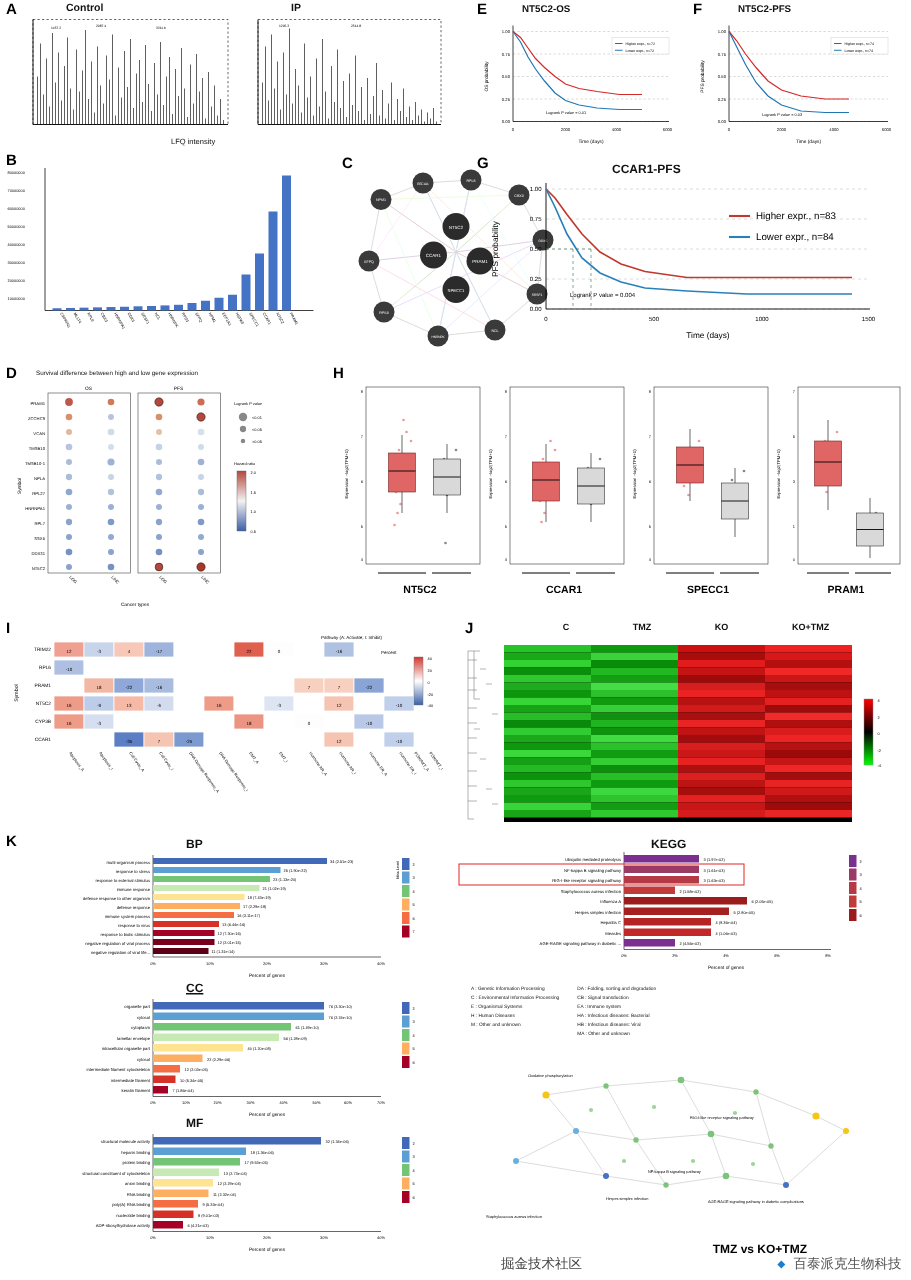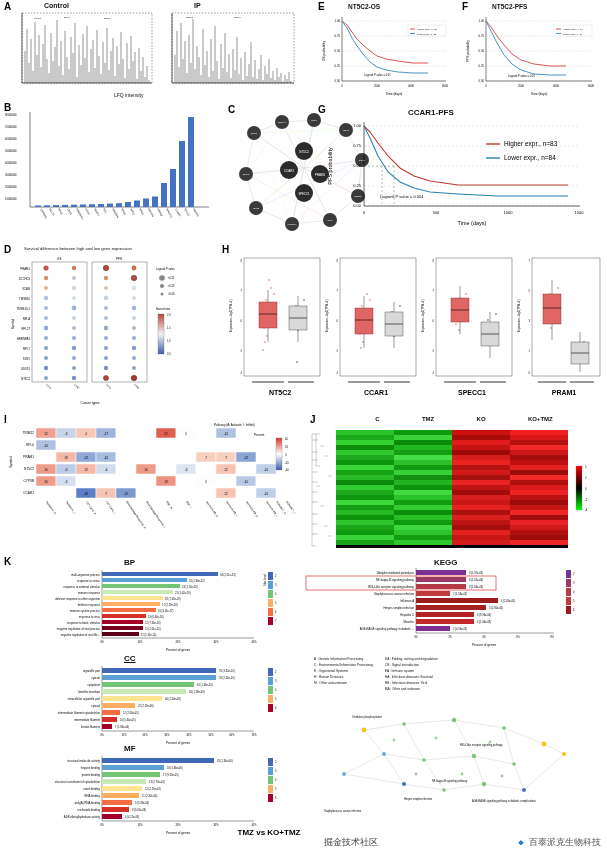--- a/index.html
+++ b/index.html
@@ -21,24 +21,24 @@
     font-size: 10px;
     font-family: "Liberation Sans", sans-serif;
     color: #000;
   }
   .ttl { text-align: left; font-size: 7px; font-weight: bold; }
   svg { display: block; }
   .watermark {
     position: absolute; bottom: 4px; right: 6px;
     font-size: 9px; color: #555; font-family: Liberation Mono, monospace;
   }
-  .wm-left { position: absolute; bottom: 4px; left: 324px; font-size: 9px; color: #444; }
+  .wm-left { position: absolute; bottom: 4px; left: 334px; font-size: 9px; color: #444; }
   .bottom-caption {
     position: absolute; bottom: 2px; left: 0; width: 538px;
-    text-align: center; font-size: 8px; font-weight: bold; color: #000;
+    text-align: right; font-size: 8px; font-weight: bold; color: #000;
   }
 </style>
 </head>
 <body>
 
 <div class="panel" style="left:4px; top:2px; width:300px; height:96px;">
   <div class="plabel" style="left:0px; top:-1px;">A</div>
   <div class="ttl" style="position:absolute; left:40px; top:0px; width:70px;">Control</div>
   <div class="ttl" style="position:absolute; left:190px; top:0px; width:50px;">IP</div>
   <svg width="300" height="85" style="position:absolute; left:0; top:9px;">

